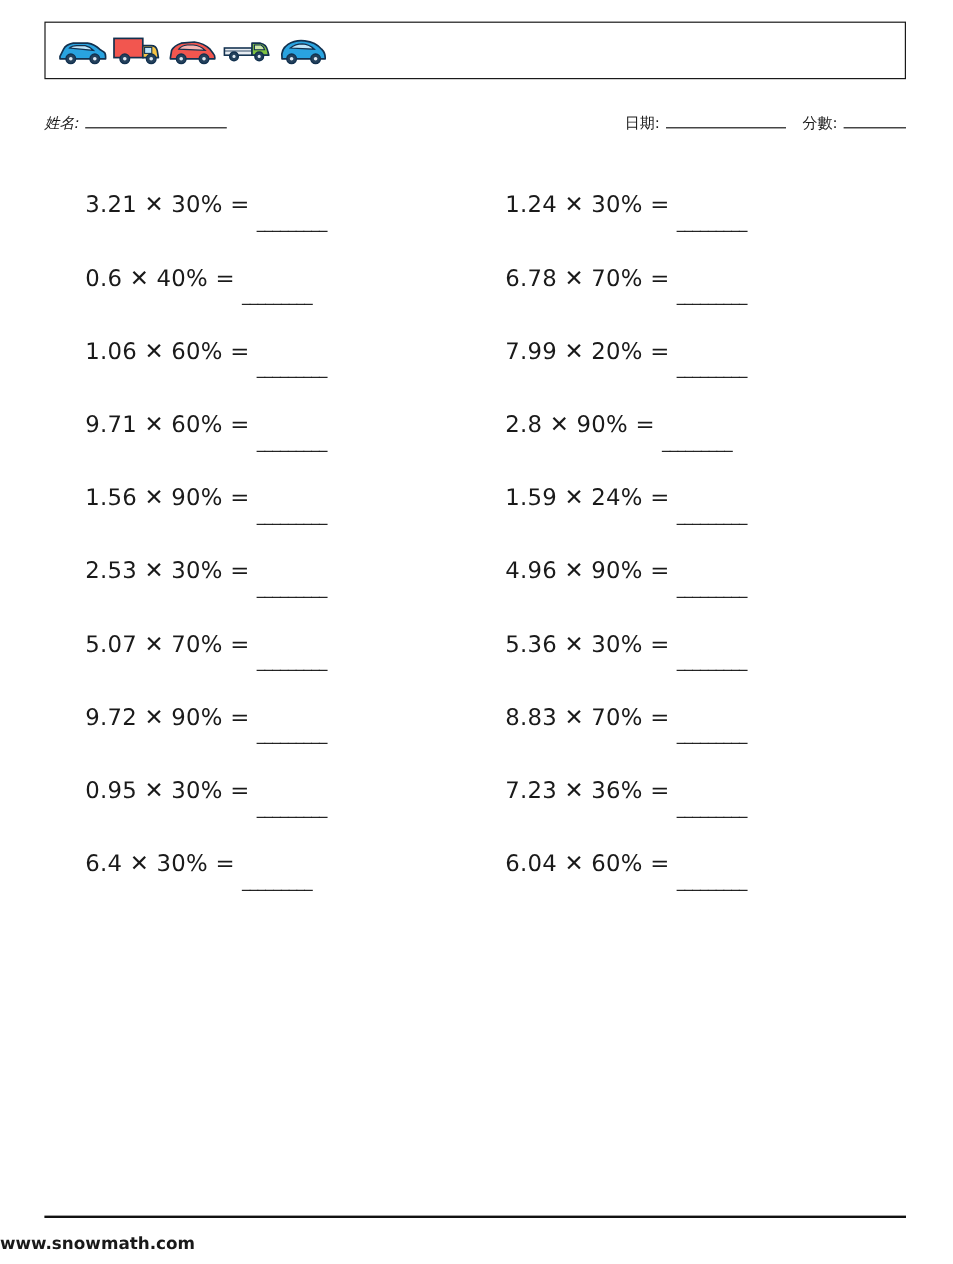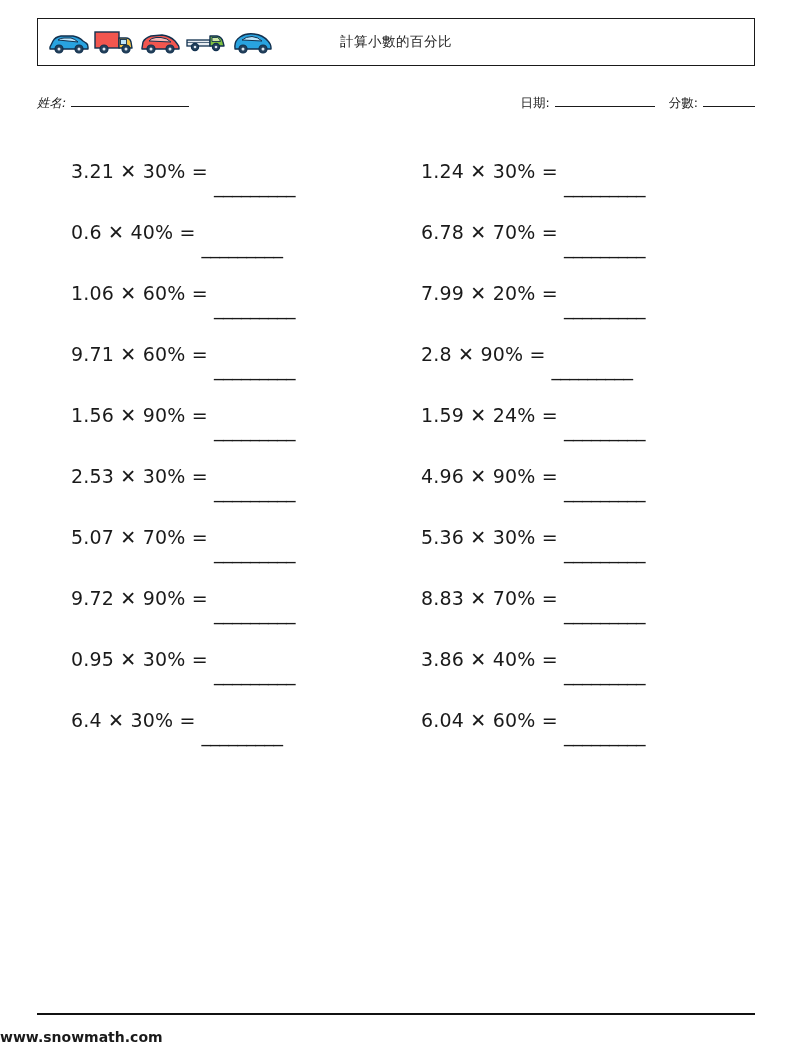--- a/index.html
+++ b/index.html
@@ -110,21 +110,21 @@
     align-items: center;
     font-family: "DejaVu Sans", sans-serif;
     font-size: 19px;
     color: #1a1a1a;
     white-space: nowrap;
   }
   .prob-expr { letter-spacing: 0.2px; margin-left: 20px; }
   .prob-answer {
     margin-left: 6px;
     letter-spacing: -0.5px;
-    font-size: 19px;
+    font-size: 14px;
     margin-top: 30px;
   }
 
   
   .footer-rule {
     position: absolute;
     left: 37px;
     top: 1013px;
     width: 718px;
     height: 0;
@@ -202,21 +202,20 @@
         <path d="M12 12 Q16 8.5 22 8.5 Q28 9 32 13 Z" fill="#bfe6fa" stroke="#12314f" stroke-width="1"></path>
         <circle cx="13" cy="21" r="4" fill="#24415c" stroke="#12314f" stroke-width="1.2"></circle>
         <circle cx="13" cy="21" r="1.5" fill="#dfe9f2"></circle>
         <circle cx="33" cy="21" r="4" fill="#24415c" stroke="#12314f" stroke-width="1.2"></circle>
         <circle cx="33" cy="21" r="1.5" fill="#dfe9f2"></circle>
       </svg>
     </span>
 
   </div>
 
-  <div class="sheet-title">計算小數的百分比</div>
 </div>
 
 <div class="meta-row">
 
   <div class="meta-left">
     <span class="meta-label">姓名:</span>
     <span class="blank-rule blank-name"></span>
   </div>
 
   <div class="meta-right">
@@ -303,21 +302,21 @@
     </div>
     <div class="prob-row">
       <span class="prob-expr">5.36 ✕ 30% =</span>
       <span class="prob-answer">_________</span>
     </div>
     <div class="prob-row">
       <span class="prob-expr">8.83 ✕ 70% =</span>
       <span class="prob-answer">_________</span>
     </div>
     <div class="prob-row">
-      <span class="prob-expr">3.86 ✕ 40% =</span>
+      <span class="prob-expr">7.23 ✕ 36% =</span>
       <span class="prob-answer">_________</span>
     </div>
     <div class="prob-row">
       <span class="prob-expr">6.04 ✕ 60% =</span>
       <span class="prob-answer">_________</span>
     </div>
   </div>
 
 </div>
 

